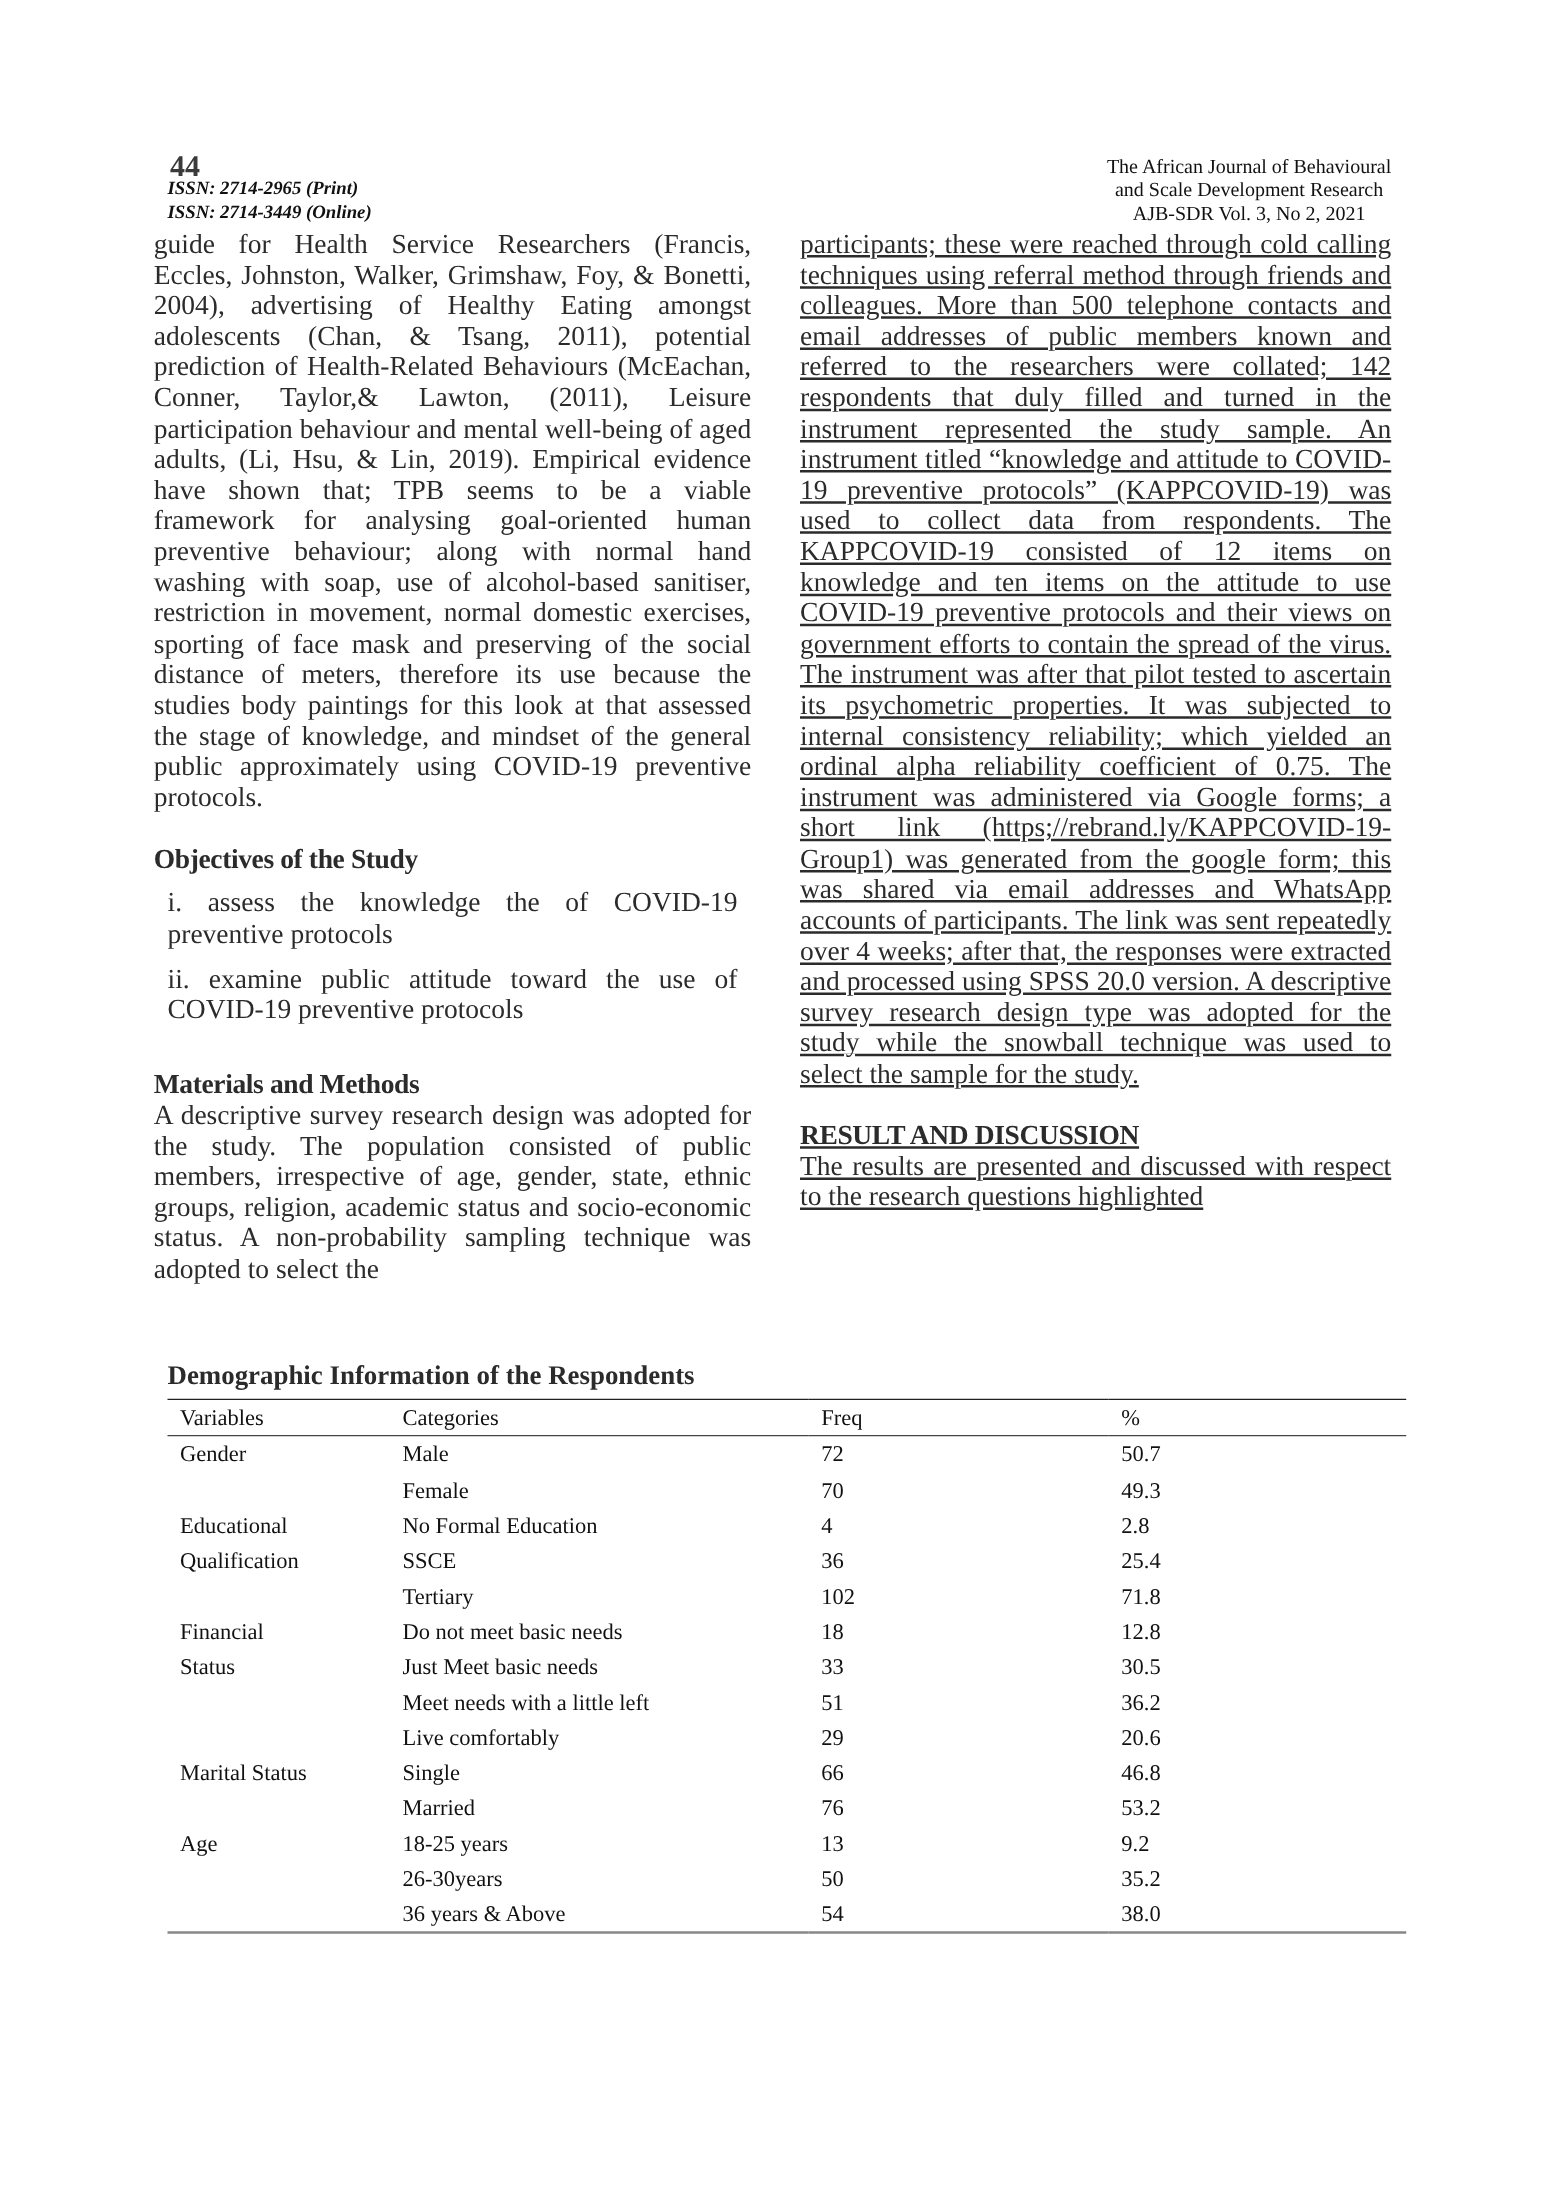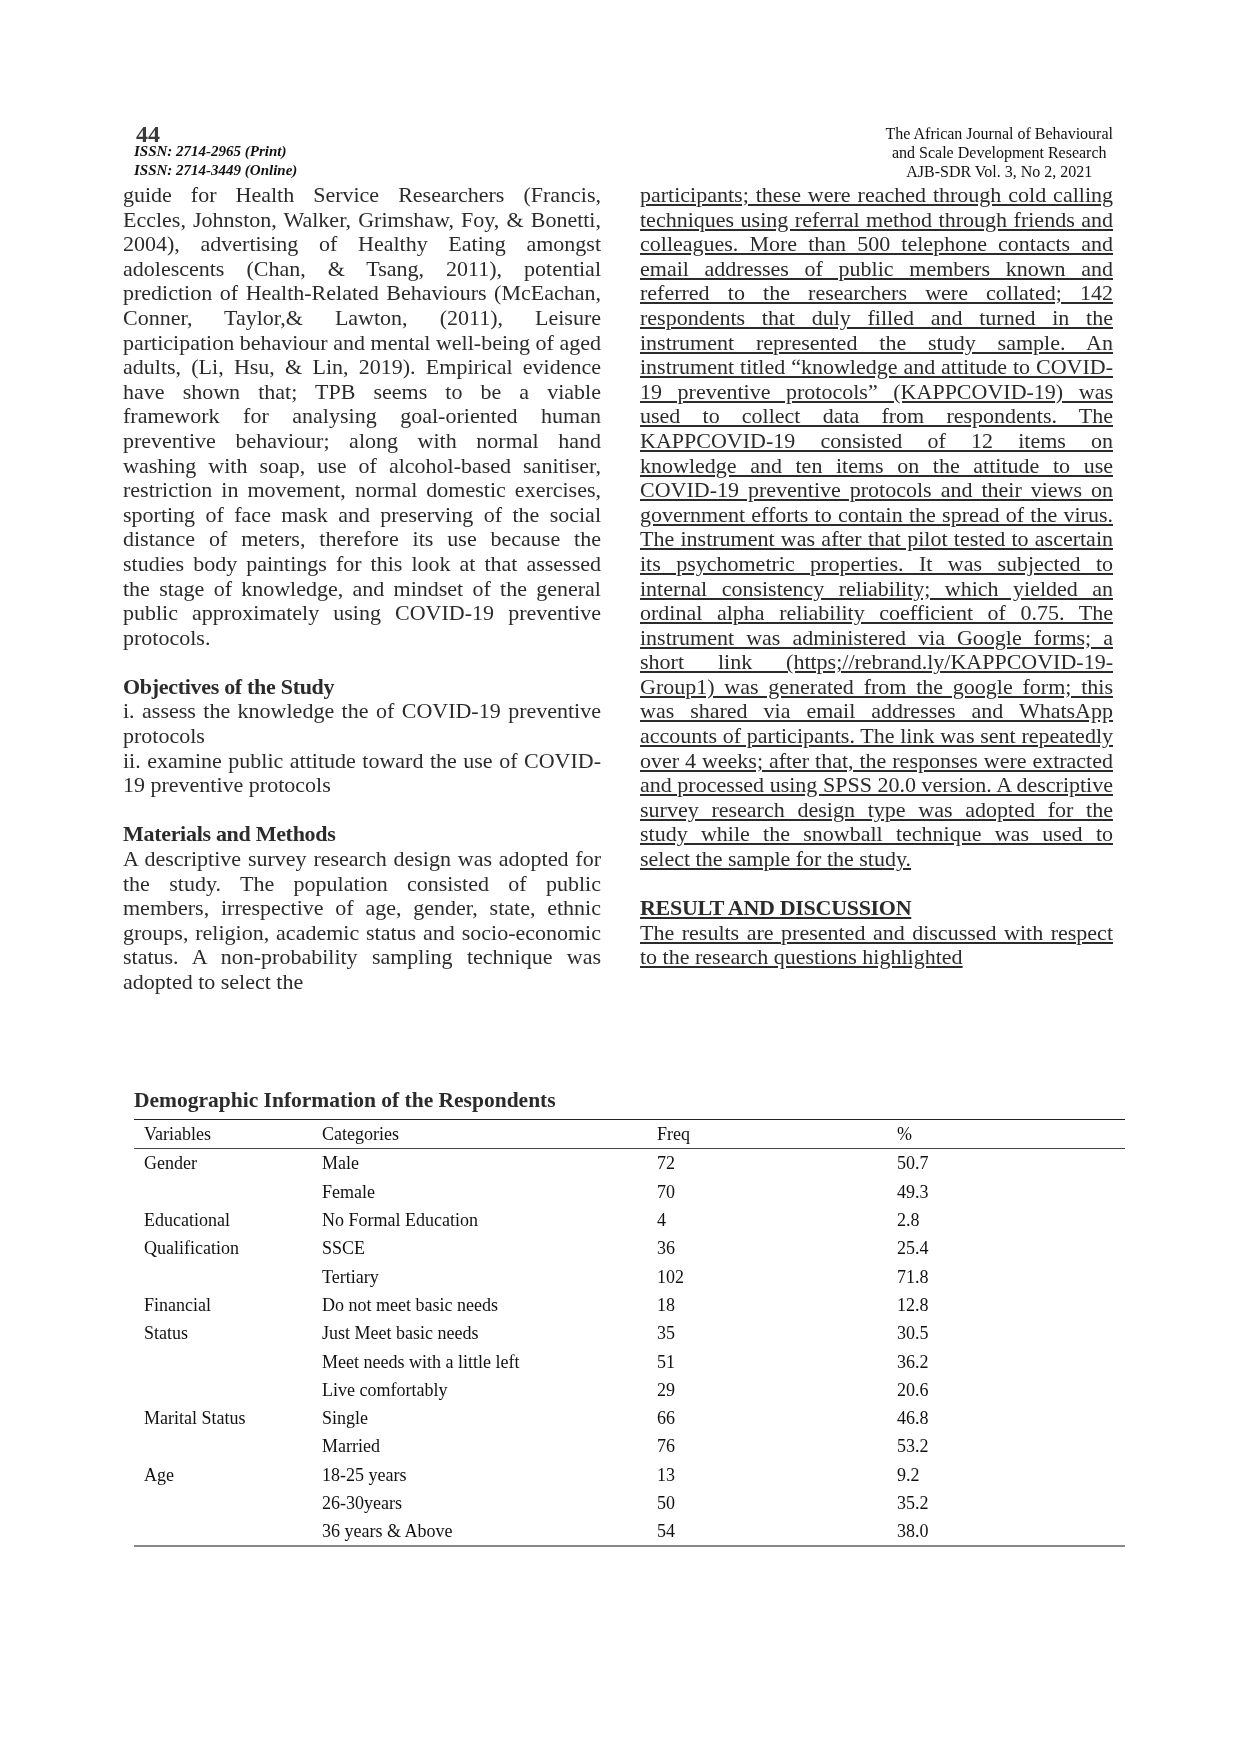--- a/index.html
+++ b/index.html
@@ -12,21 +12,21 @@
   .issn.online { top: 161px; }
 
   .journal { position: absolute; right: 128px; top: 124px; text-align: center; font-size: 16px; line-height: 19px; color: #111; }
 
   .col { position: absolute; top: 183px; width: 478px; font-size: 22px; line-height: 24.6px; text-align: justify; color: #2b2b2b; }
   .col.left { left: 123px; }
   .col.right { left: 640px; width: 473px; text-decoration: underline; }
   .col p { margin: 0; }
   .col .gap { height: 24.6px; }
   .col h3 { margin: 0; font-size: 22px; font-weight: bold; line-height: 24.6px; color: #2b2b2b; letter-spacing: -0.3px; }
-  .col .obj { margin: 0; }
+  .col .obj { margin: 11px; }
 
   .table-title { position: absolute; left: 134px; top: 1088px; font-size: 21.5px; font-weight: bold; line-height: 24px; color: #2b2b2b; }
   table.demo { position: absolute; left: 134px; top: 1119px; width: 991px; border-collapse: collapse; font-size: 18px; color: #111; }
   table.demo thead tr { border-top: 1.5px solid #222; border-bottom: 1.5px solid #444; }
   table.demo tbody tr:last-child { border-bottom: 2px solid #888; }
   table.demo th, table.demo td { font-weight: normal; text-align: left; padding: 0 0 0 10px; height: 28.3px; line-height: 28px; white-space: nowrap; vertical-align: middle; }
   table.demo .c1 { width: 168px; }
   table.demo .c2 { width: 325px; }
   table.demo .c3 { width: 230px; }
 </style>
@@ -107,21 +107,21 @@
         </tr>
         <tr>
           <td class="c1">Financial</td>
           <td class="c2">Do not meet basic needs</td>
           <td class="c3">18</td>
           <td>12.8</td>
         </tr>
         <tr>
           <td class="c1">Status</td>
           <td class="c2">Just Meet basic needs</td>
-          <td class="c3">35</td>
+          <td class="c3">33</td>
           <td>30.5</td>
         </tr>
         <tr>
           <td class="c1"></td>
           <td class="c2">Meet needs with a little left</td>
           <td class="c3">51</td>
           <td>36.2</td>
         </tr>
         <tr>
           <td class="c1"></td>

